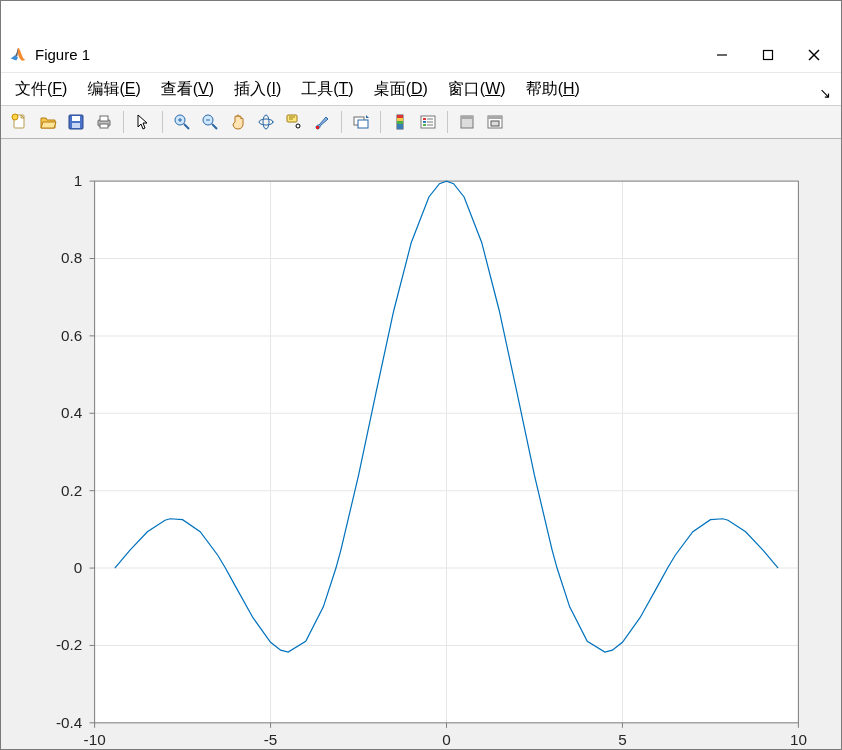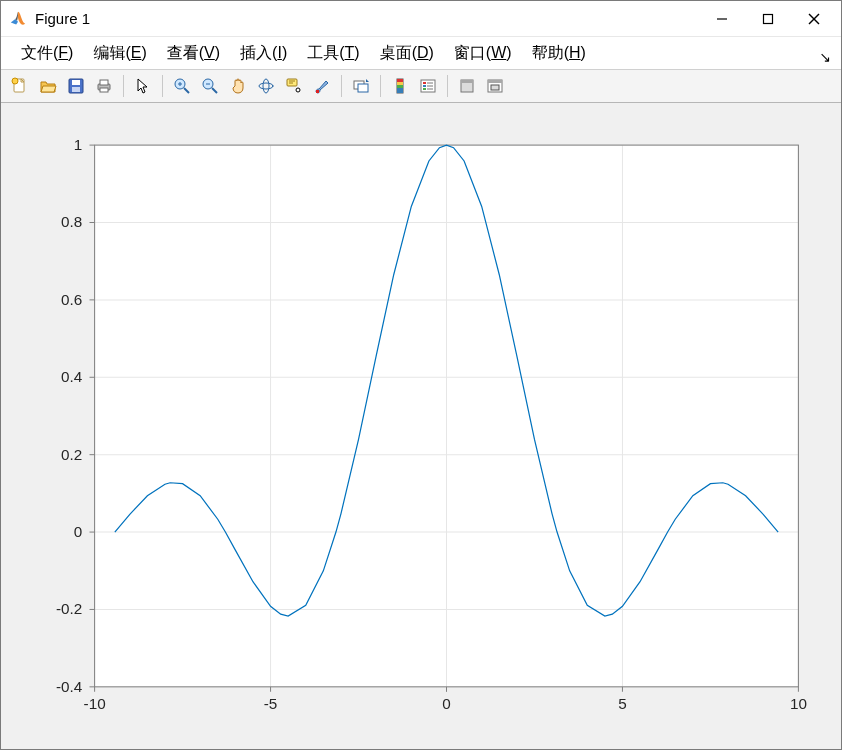--- a/index.html
+++ b/index.html
@@ -13,40 +13,41 @@
     overflow: hidden;
     border: 1px solid #7a7a7a;
   }
   .titlebar {
     height: 36px;
     display: flex;
     align-items: center;
     background: #fff;
     padding: 0 4px 0 8px;
     border-bottom: 1px solid #e8e8e8;
+    margin-top: 36px;
   }
   .app-icon {
     width: 18px; height: 18px;
     margin-right: 8px;
     display: inline-flex;
   }
   .title-text { flex: 0 0 auto; font-size: 15px; color: #000; }
   .title-spacer { flex: 1; }
   .win-btn {
     width: 46px; height: 30px;
     display: inline-flex; align-items: center; justify-content: center;
     font-size: 14px; color: #000;
   }
   .win-btn svg { width: 12px; height: 12px; }
 
   .menubar {
     height: 32px;
     display: flex;
     align-items: center;
-    padding: 0 12px;
+    padding: 0 6px;
     gap: 4px;
     background: #fff;
     position: relative;
   }
   .menu-item {
     padding: 4px 8px;
     font-size: 16px;
     color: #000;
     white-space: nowrap;
   }

